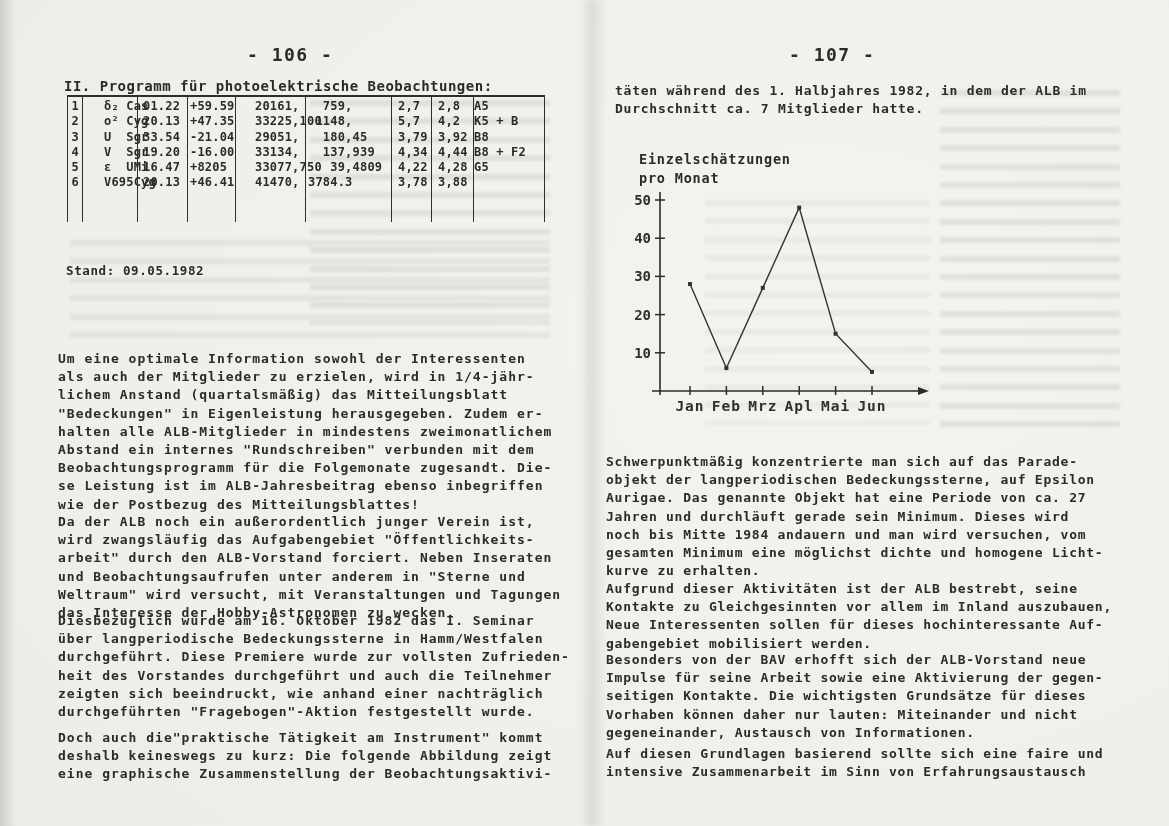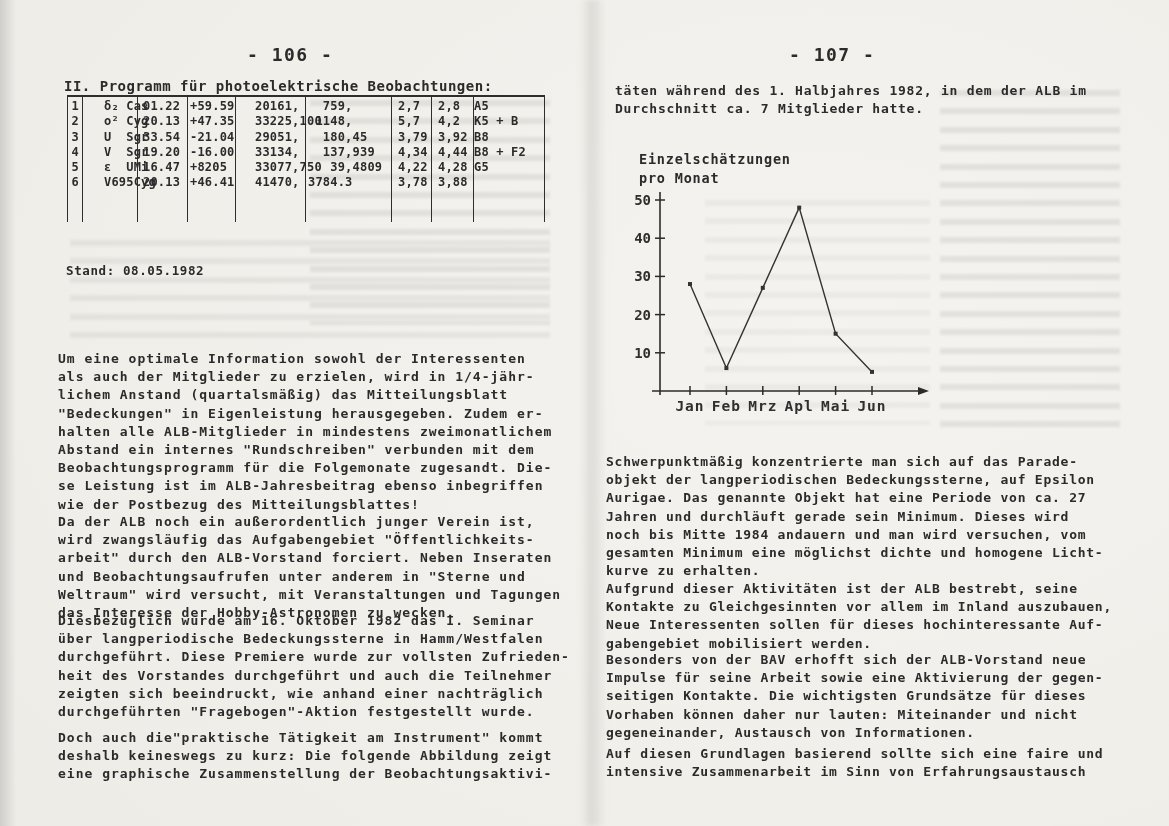--- a/index.html
+++ b/index.html
@@ -136,21 +136,21 @@
       <div class="tcol" style="width: 72px; ">
         <div class="tcell">A5</div>
         <div class="tcell">K5 + B</div>
         <div class="tcell">B8</div>
         <div class="tcell">B8 + F2</div>
         <div class="tcell">G5</div>
         <div class="tcell"></div>
       </div>
     </div>
 
-  <div class="t standline" style="left:66px;top:262px;">Stand: 08.05.1982</div>
+  <div class="t standline" style="left:66px;top:262px;">Stand: 09.05.1982</div>
 
   <div class="t" style="left:58px;top:350px;">Um eine optimale Information sowohl der Interessenten
 als auch der Mitglieder zu erzielen, wird in 1/4-jähr-
 lichem Anstand (quartalsmäßig) das Mitteilungsblatt
 "Bedeckungen" in Eigenleistung herausgegeben. Zudem er-
 halten alle ALB-Mitglieder in mindestens zweimonatlichem
 Abstand ein internes "Rundschreiben" verbunden mit dem
 Beobachtungsprogramm für die Folgemonate zugesandt. Die-
 se Leistung ist im ALB-Jahresbeitrag ebenso inbegriffen
 wie der Postbezug des Mitteilungsblattes!</div>

